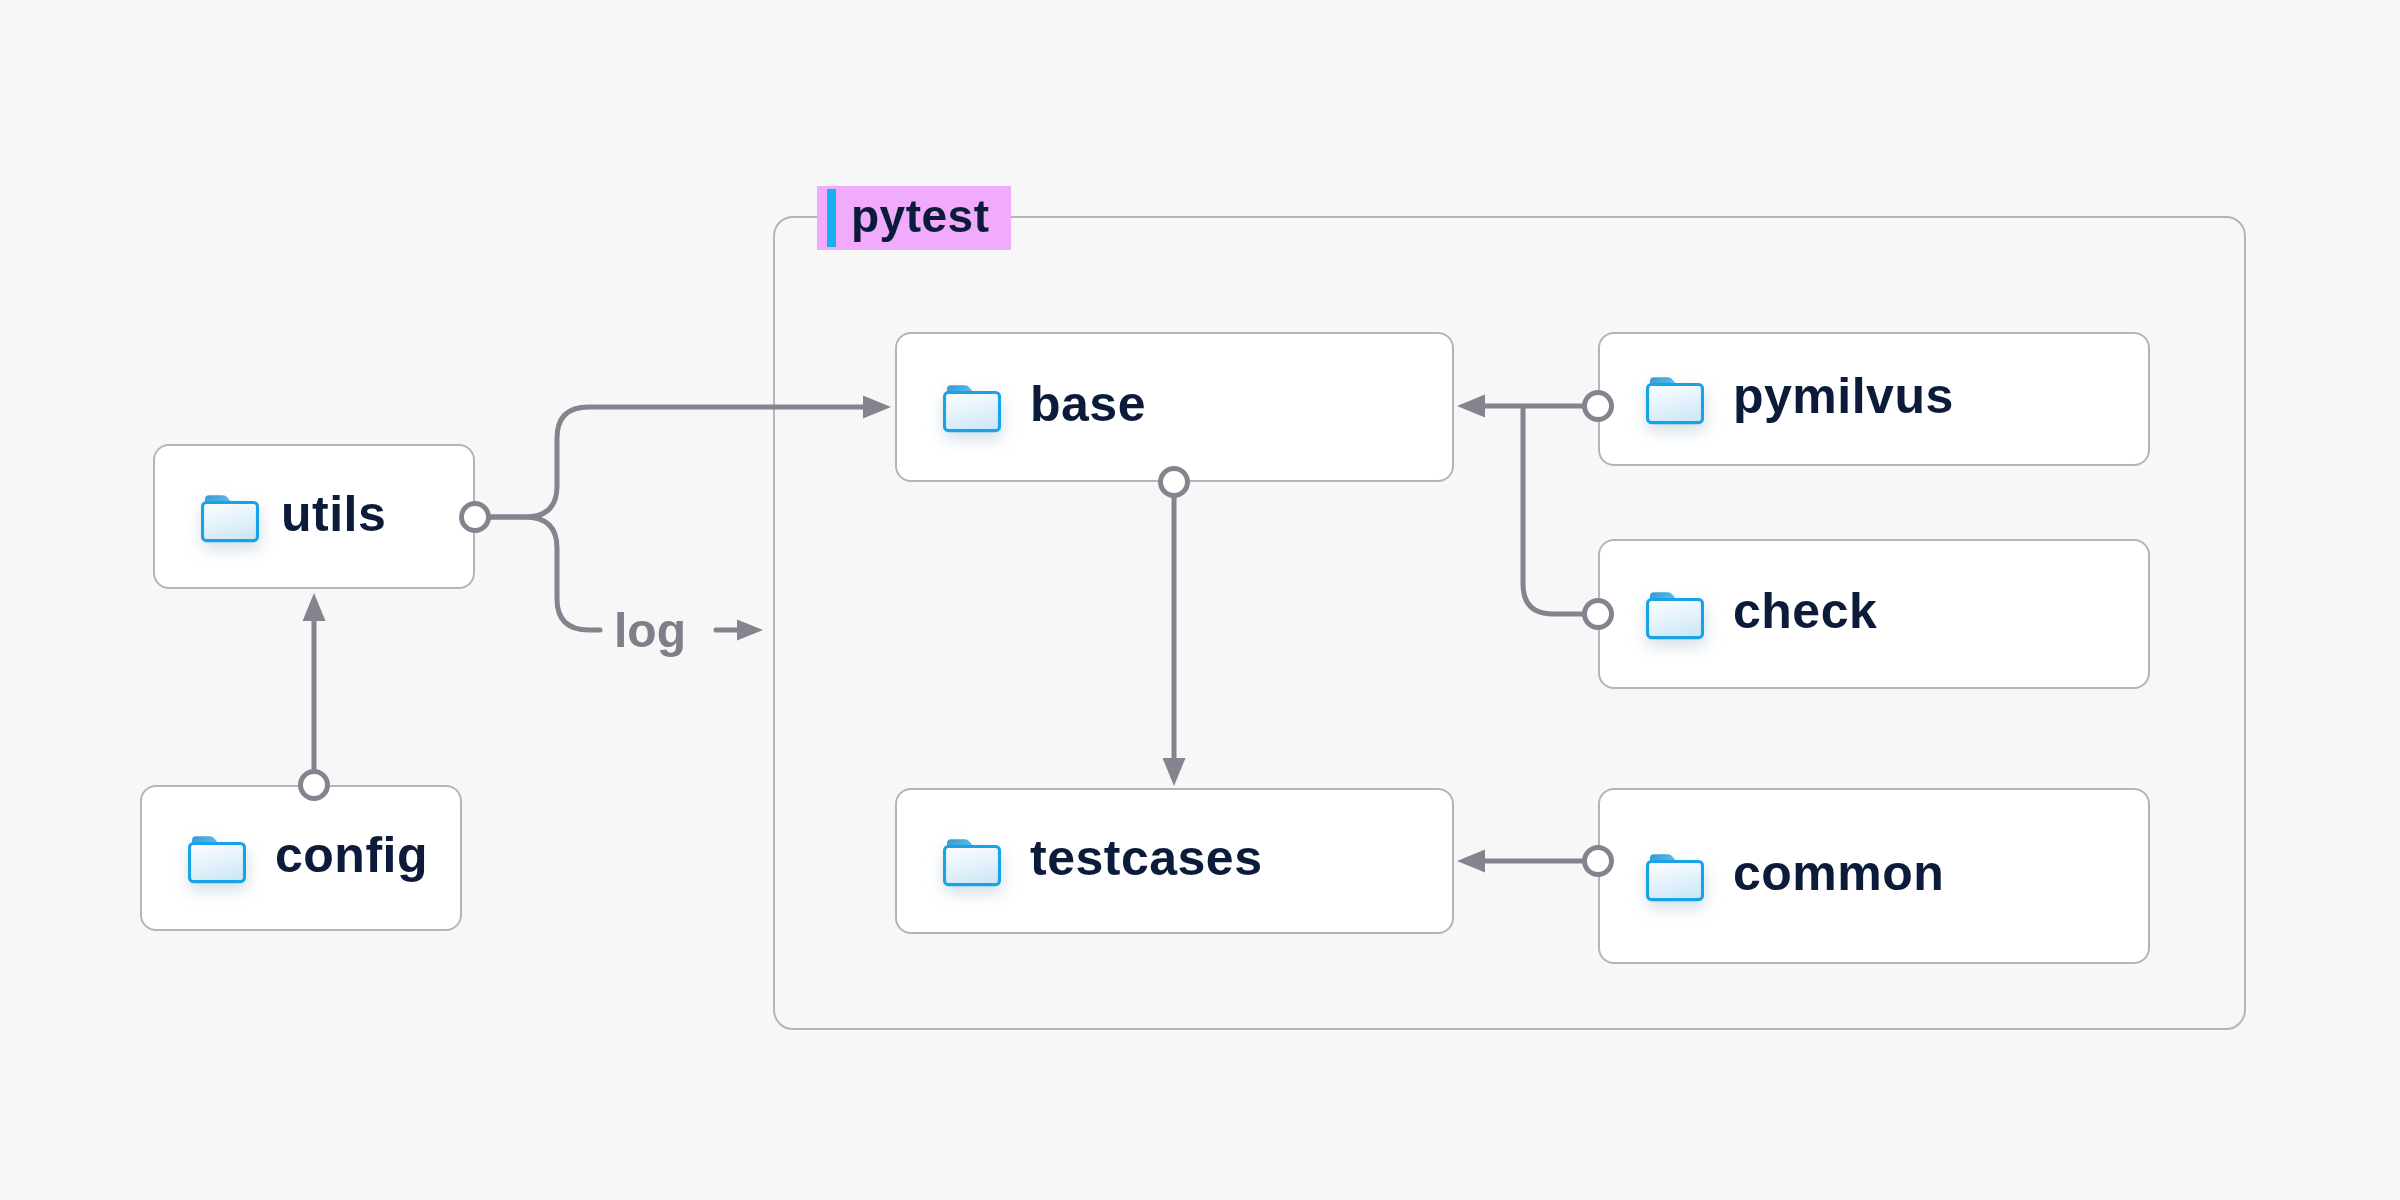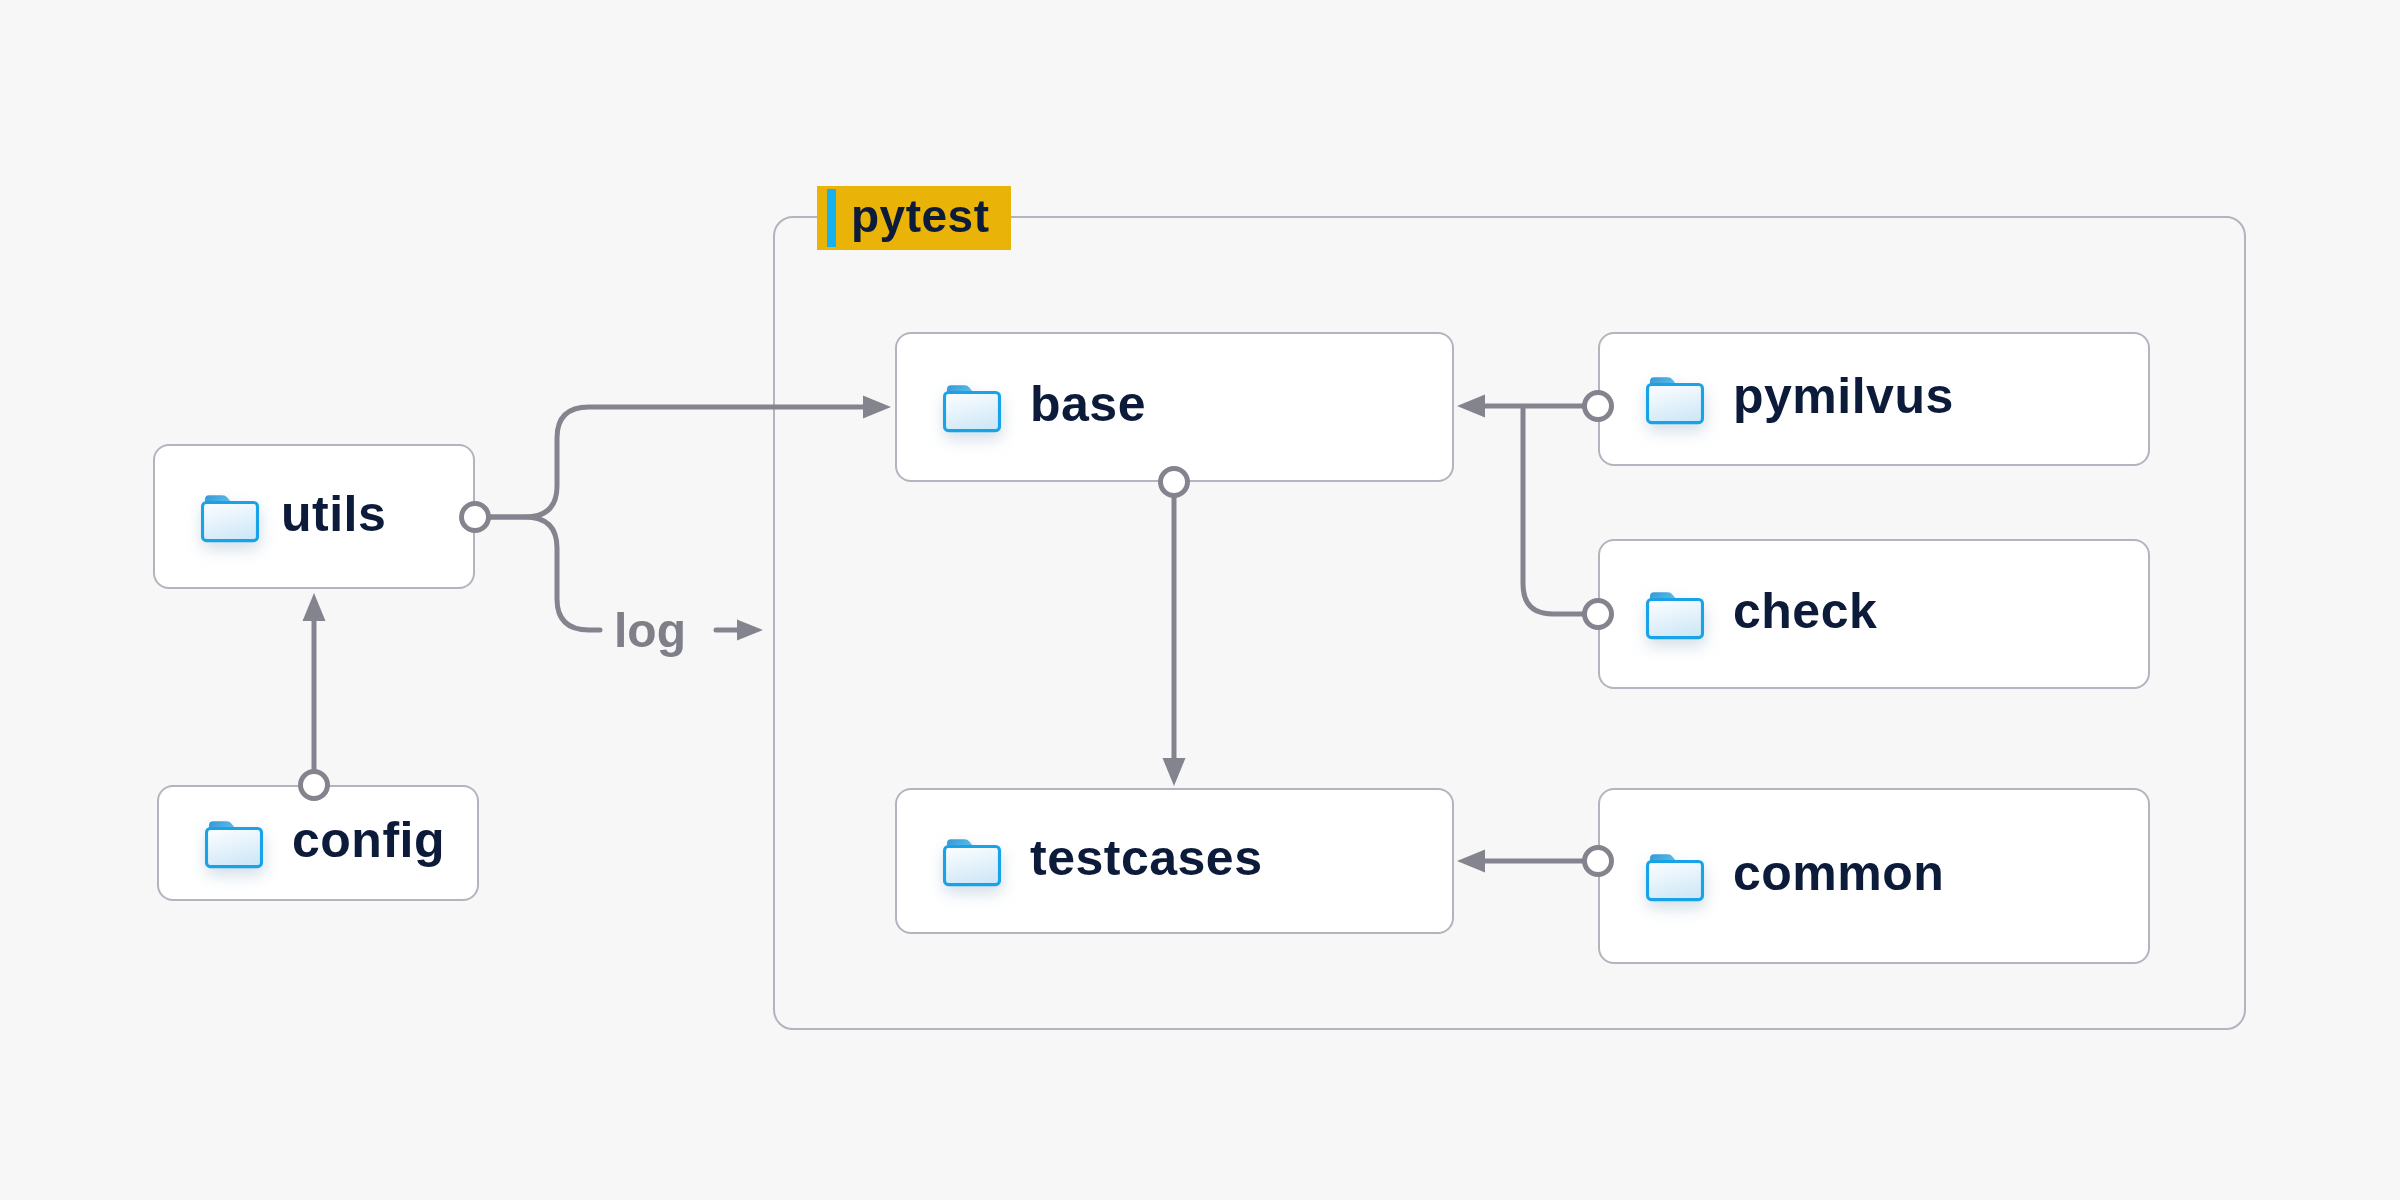--- a/index.html
+++ b/index.html
@@ -16,21 +16,21 @@
     position:absolute;
     border:2px solid #b4b4bf;
     border-radius:20px;
     box-sizing:border-box;
   }
   .group-label{
     position:absolute;
     top:-32px;left:42px;
     height:64px;
     display:flex;align-items:center;gap:15px;
-    background:#eab308;
+    background:#f0abfc;
     padding:0 22px 0 10px;
   }
   .accent-bar{
     width:9px;height:58px;
     background:#17b1f0;
     flex:0 0 auto;
   }
   .group-title{
     font-size:46px;font-weight:700;color:#0d1b3a;
     letter-spacing:.5px;
@@ -98,21 +98,21 @@
   </div>
 
   <div class="node" style="left:153px;top:444px;width:322px;height:145px;gap:20px;">
     <svg class="folder" viewBox="0 0 64 56">
       <path d="M6 16 V10 Q6 5.5 10.5 5.5 H24 Q27.5 5.5 29.5 8 L35 15 H6 Z" fill="url(#folderTab)"></path>
       <rect x="3.5" y="13" width="57" height="39.5" rx="4" fill="url(#folderBody)" stroke="#18a3e8" stroke-width="3.2"></rect>
     </svg>
     <span class="node-label">utils</span>
   </div>
 
-  <div class="node" style="left:157px;top:785px;width:322px;height:116px;">
+  <div class="node" style="left:140px;top:785px;width:322px;height:146px;">
     <svg class="folder" viewBox="0 0 64 56">
       <path d="M6 16 V10 Q6 5.5 10.5 5.5 H24 Q27.5 5.5 29.5 8 L35 15 H6 Z" fill="url(#folderTab)"></path>
       <rect x="3.5" y="13" width="57" height="39.5" rx="4" fill="url(#folderBody)" stroke="#18a3e8" stroke-width="3.2"></rect>
     </svg>
     <span class="node-label">config</span>
   </div>
 
   <div class="node" style="left:895px;top:332px;width:559px;height:150px;text-align:right;">
     <svg class="folder" viewBox="0 0 64 56">
       <path d="M6 16 V10 Q6 5.5 10.5 5.5 H24 Q27.5 5.5 29.5 8 L35 15 H6 Z" fill="url(#folderTab)"></path>

